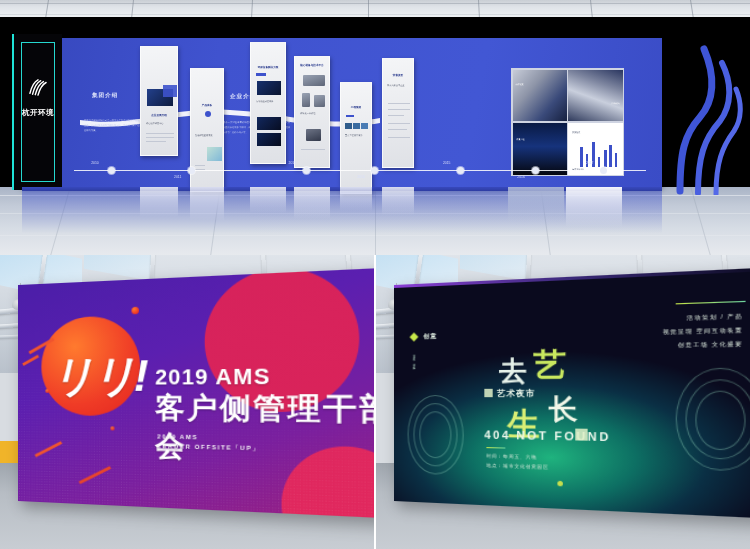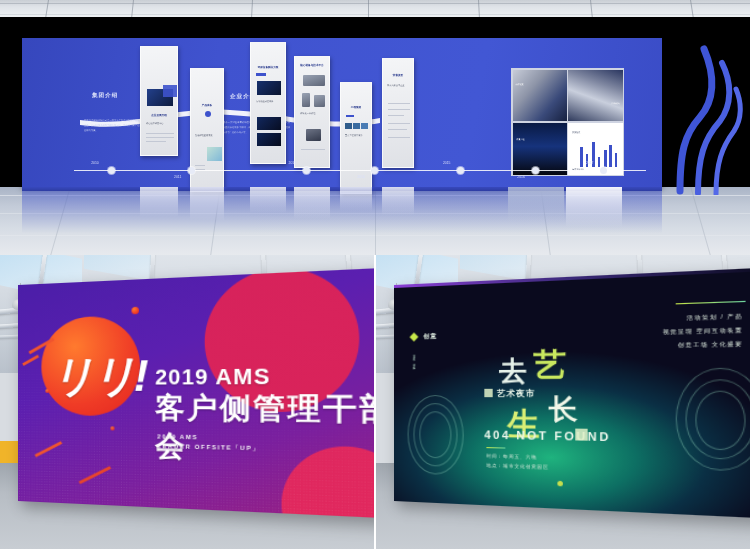--- a/index.html
+++ b/index.html
@@ -180,20 +180,32 @@
       <div class="fl" style="top:48px;opacity:.4"></div>
       <div class="fv" style="left:60px;transform:skewX(-16deg)"></div>
       <div class="fv" style="left:215px;transform:skewX(-8deg)"></div>
       <div class="fv" style="left:375px;transform:skewX(0deg)"></div>
       <div class="fv" style="left:545px;transform:skewX(8deg)"></div>
       <div class="fv" style="left:700px;transform:skewX(16deg)"></div>
     </div>
 
     <div class="wall">
 
+      <div class="logopanel">
+        <div class="logoframe"></div>
+        <div class="logo-mark">
+          <svg viewBox="0 0 24 20" width="22" height="18">
+            <path d="M3 17 C5 9, 8 4, 12 2" stroke="#fff" stroke-width="1.6" fill="none" stroke-linecap="round"></path>
+            <path d="M6 18 C8 10, 11 5, 15 3" stroke="#fff" stroke-width="1.6" fill="none" stroke-linecap="round"></path>
+            <path d="M9 18.5 C11 11, 14 6, 18 4" stroke="#fff" stroke-width="1.6" fill="none" stroke-linecap="round"></path>
+            <path d="M12 19 C14 12, 17 7, 21 5" stroke="#fff" stroke-width="1.6" fill="none" stroke-linecap="round"></path>
+          </svg>
+        </div>
+        <div class="logo-text">杭开环境</div>
+      </div>
 
       <div class="ribbon">
         <svg viewBox="0 0 300 36" width="300" height="36" preserveAspectRatio="none">
           <path d="M0 22 C60 30, 85 8, 150 12 C215 16, 240 30, 300 20 L300 25 C240 35, 215 21, 150 17 C85 13, 60 35, 0 27 Z" fill="rgba(255,255,255,.92)"></path>
         </svg>
       </div>
 
       <div class="wlabel" style="left:70px; top:54px;">集团介绍</div>
       <div class="wbody" style="left:62px; top:80px; width:74px;">杭开环境股份有限公司是一家专注于环境治理与节能技术服务的高新技术企业，公司以技术创新为核心驱动力，致力于为客户提供系统化的环境综合解决方案。</div>
 

